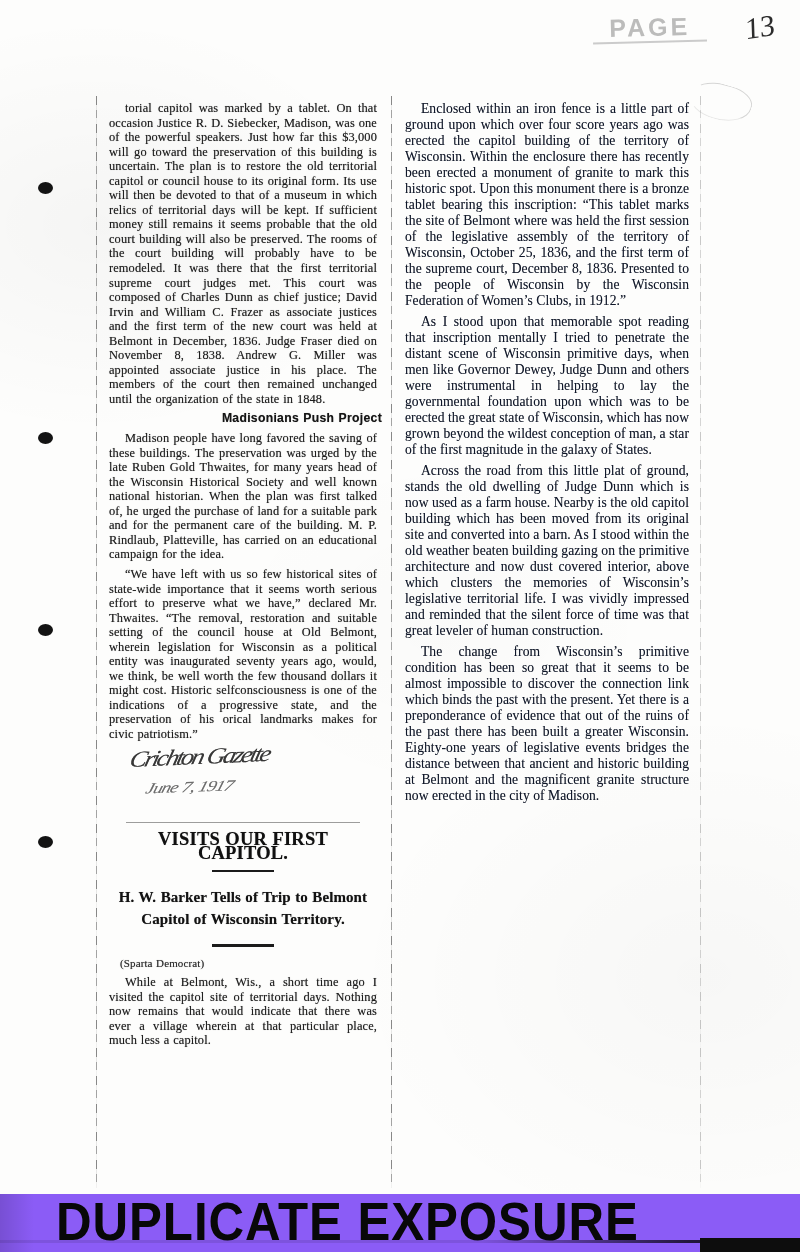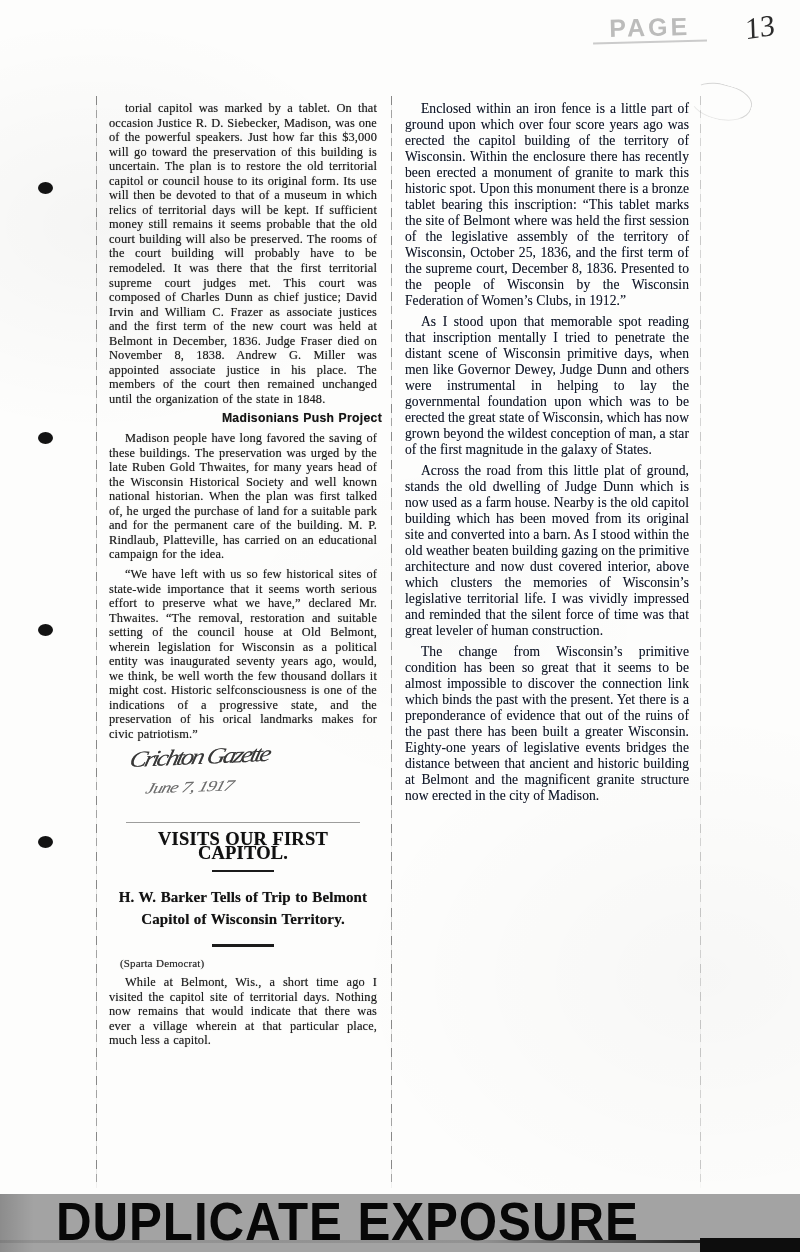--- a/index.html
+++ b/index.html
@@ -231,21 +231,21 @@
     color: #2a2a2a;
   }
 
   
   #duplicate-banner {
     position: absolute;
     left: 0;
     top: 1194px;
     width: 800px;
     height: 58px;
-    background: #a3a3a3;
+    background: #8b5cf6;
   }
   #duplicate-banner-text {
     position: absolute;
     left: 56px;
     top: 0px;
     font-family: "Liberation Sans", sans-serif;
     font-weight: bold;
     font-size: 53px;
     line-height: 56px;
     letter-spacing: 1px;

